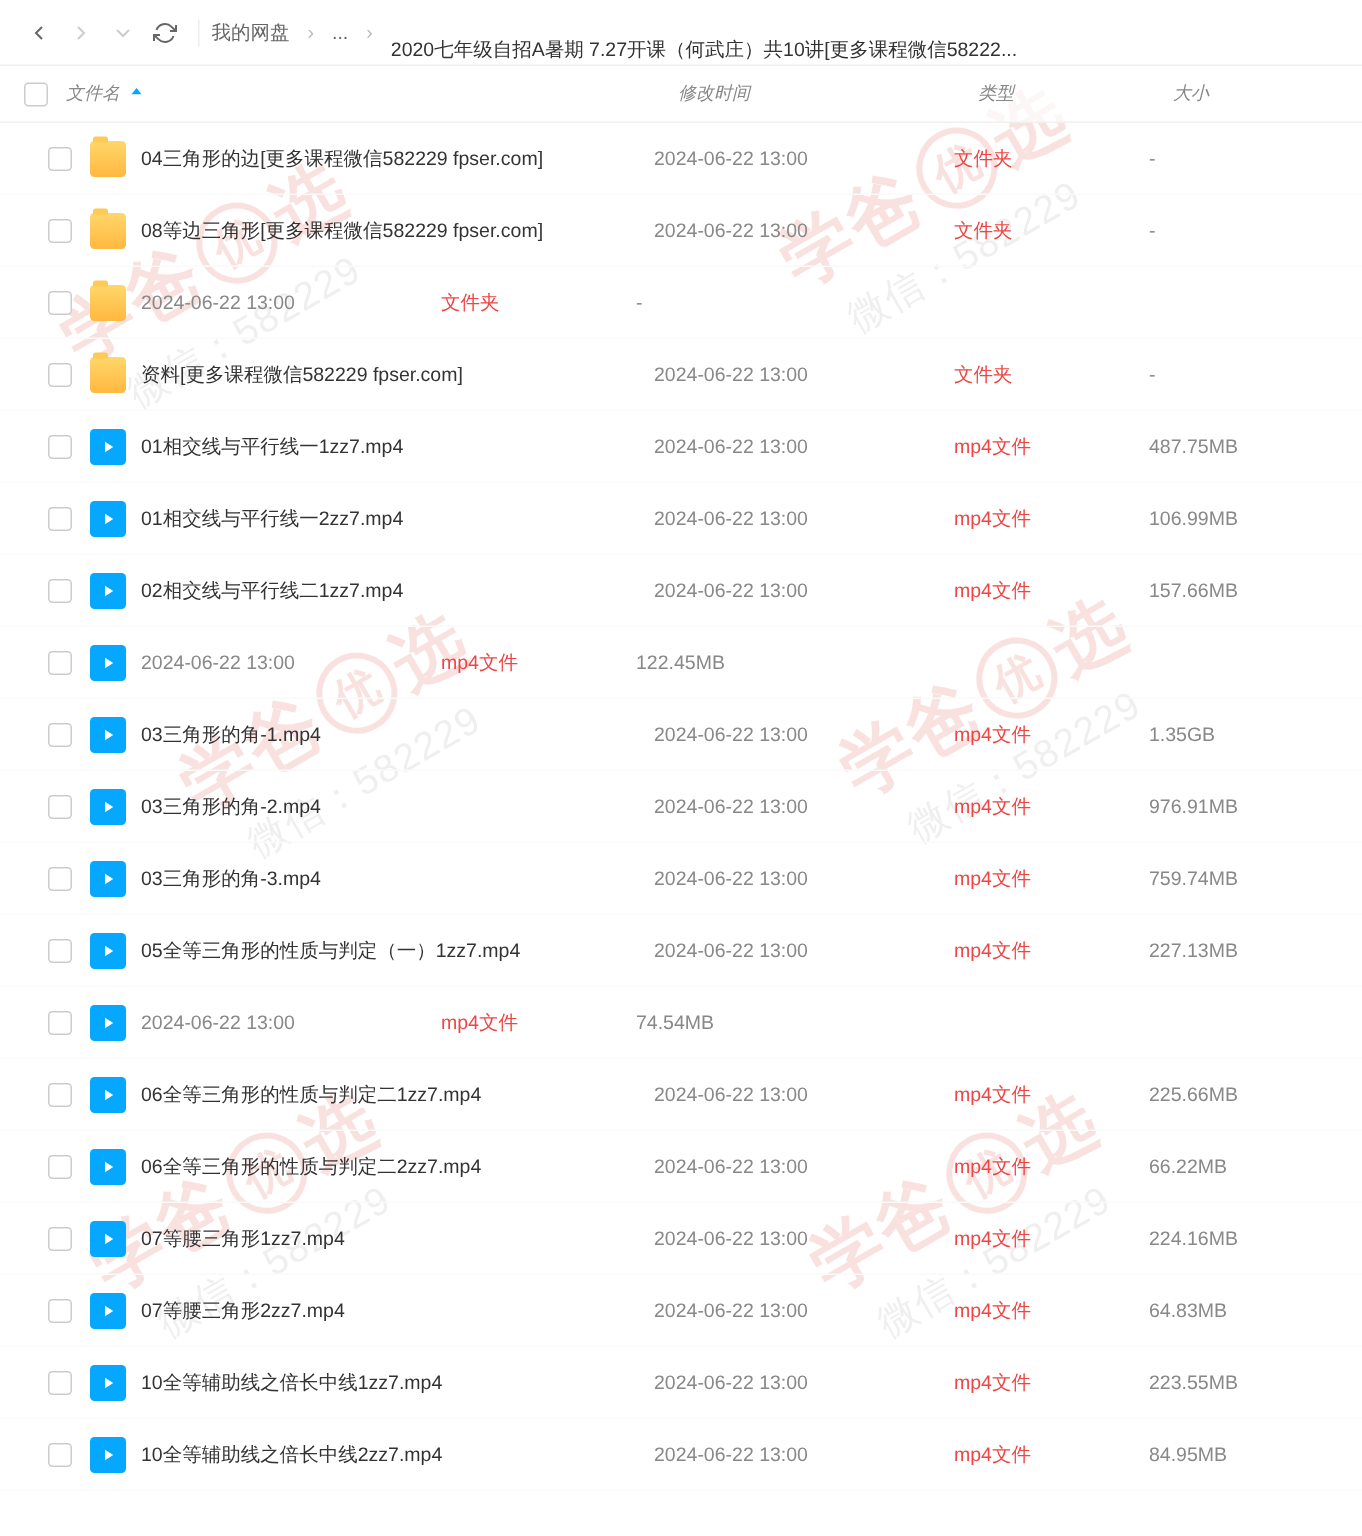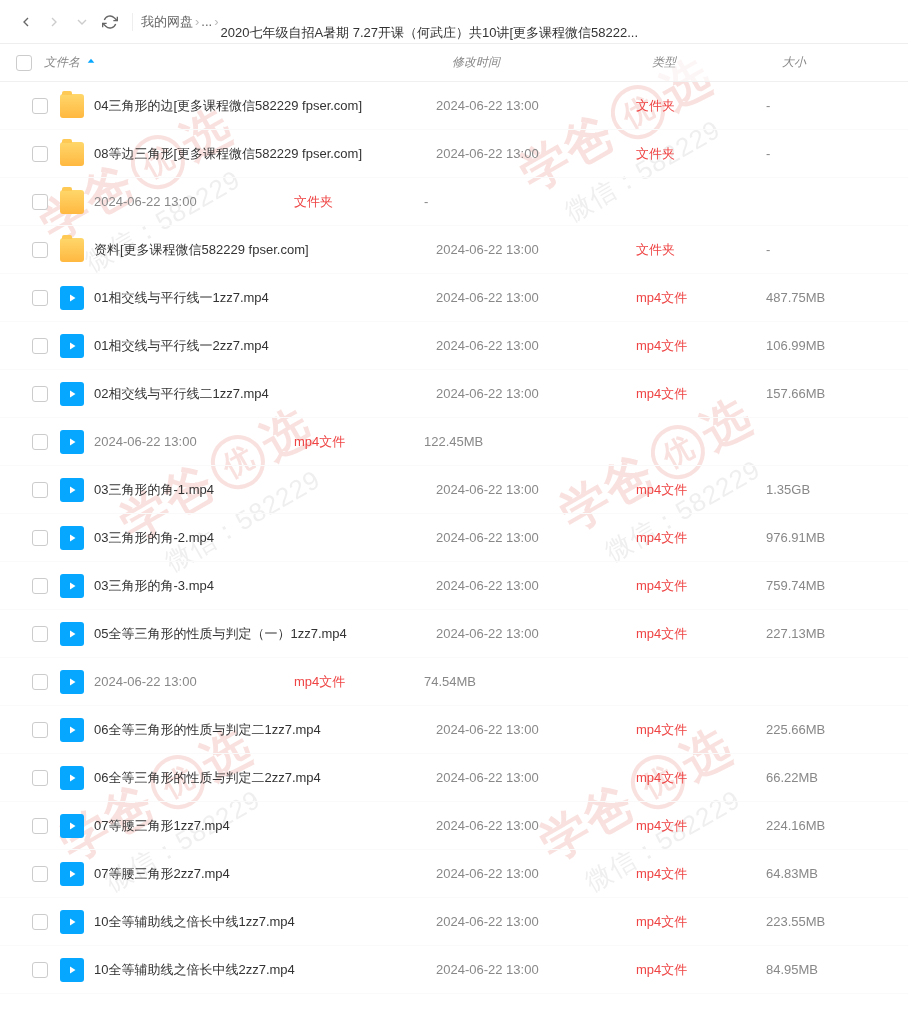--- a/index.html
+++ b/index.html
@@ -8,21 +8,21 @@
 .watermark { position: absolute; transform: rotate(-30deg); opacity: 0.13; display: flex; flex-direction: column; align-items: center; }
 .watermark .wlogo { display:flex; align-items:center; gap:4px; }
 .watermark .wcircle { width: 54px; height: 54px; border: 4px solid #c21; border-radius: 50%; display: flex; align-items: center; justify-content: center; font-size: 30px; color:#c21; font-weight: bold; }
 .watermark .wtext { font-size: 48px; color: #c21; font-weight: bold; letter-spacing: 2px; }
 .watermark .wcontact { font-size: 26px; color:#888; margin-top: 4px; letter-spacing:1px; }
 .toolbar { display: flex; align-items: center; height: 44px; padding: 0 12px; border-bottom: 1px solid #eee; position: relative; z-index: 1; background: rgba(255,255,255,0.7); }
 .nav-btn { width: 28px; height: 28px; display: flex; align-items: center; justify-content: center; color: #666; cursor: pointer; border-radius: 4px; }
 .nav-btn.disabled { color: #ccc; cursor: default; }
 .nav-btn svg { width: 16px; height: 16px; }
 .vsep { width: 1px; height: 18px; background: #eee; margin: 0 8px; }
-.breadcrumb { display: flex; align-items: center; gap: 2px; flex: 1; overflow: hidden; }
+.breadcrumb { display: flex; align-items: center; gap: 12px; flex: 1; overflow: hidden; }
 .crumb { color: #666; white-space: nowrap; cursor: pointer; }
 .crumb.current { color: #333; max-width: 540px; overflow: hidden; text-overflow: ellipsis; margin-top: 22px; }
 .crumb-sep { color: #bbb; }
 .header-row { display: flex; align-items: center; height: 38px; padding: 0 16px; border-bottom: 1px solid #f0f0f0; color: #888; font-size: 12px; position: relative; z-index: 1; background: rgba(255,255,255,0.7); font-style: italic; }
 .col-check { width: 28px; display: flex; align-items: center; }
 .col-name { flex: 1; display: flex; align-items: center; gap: 6px; }
 .col-name .sort-icon { color: #06a7ff; }
 .col-time { width: 200px; }
 .col-type { width: 130px; }
 .col-size { width: 110px; }

